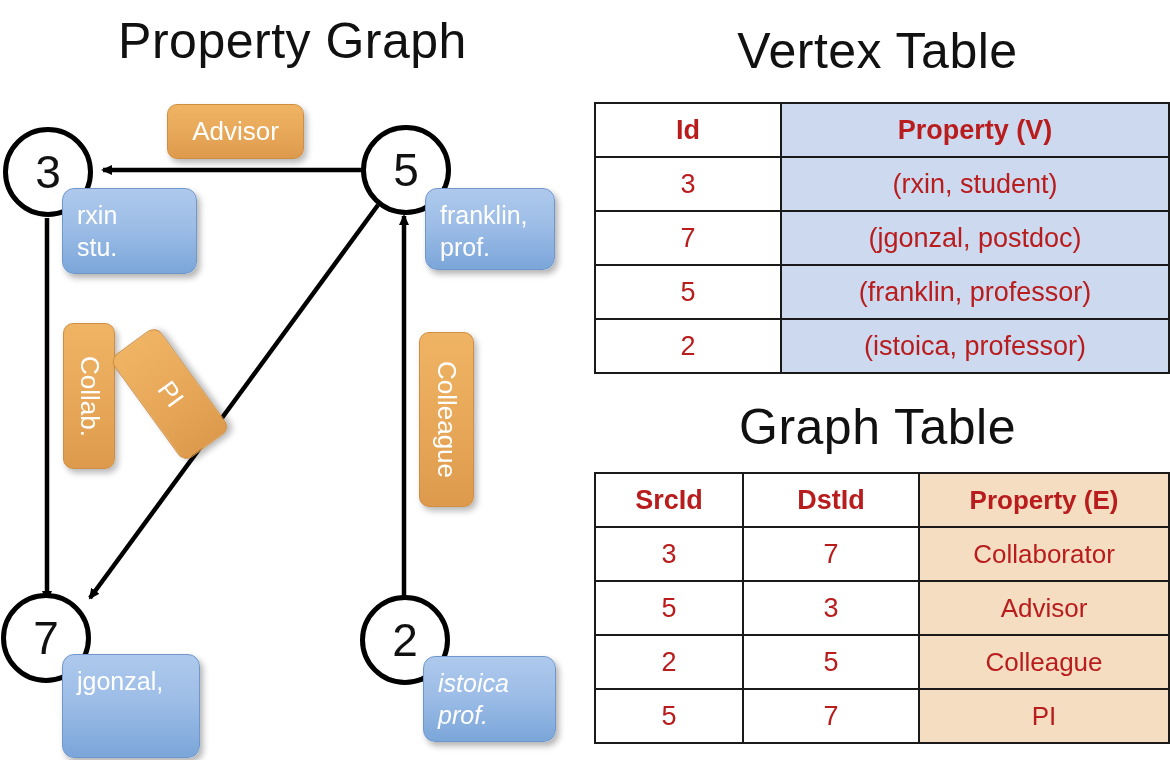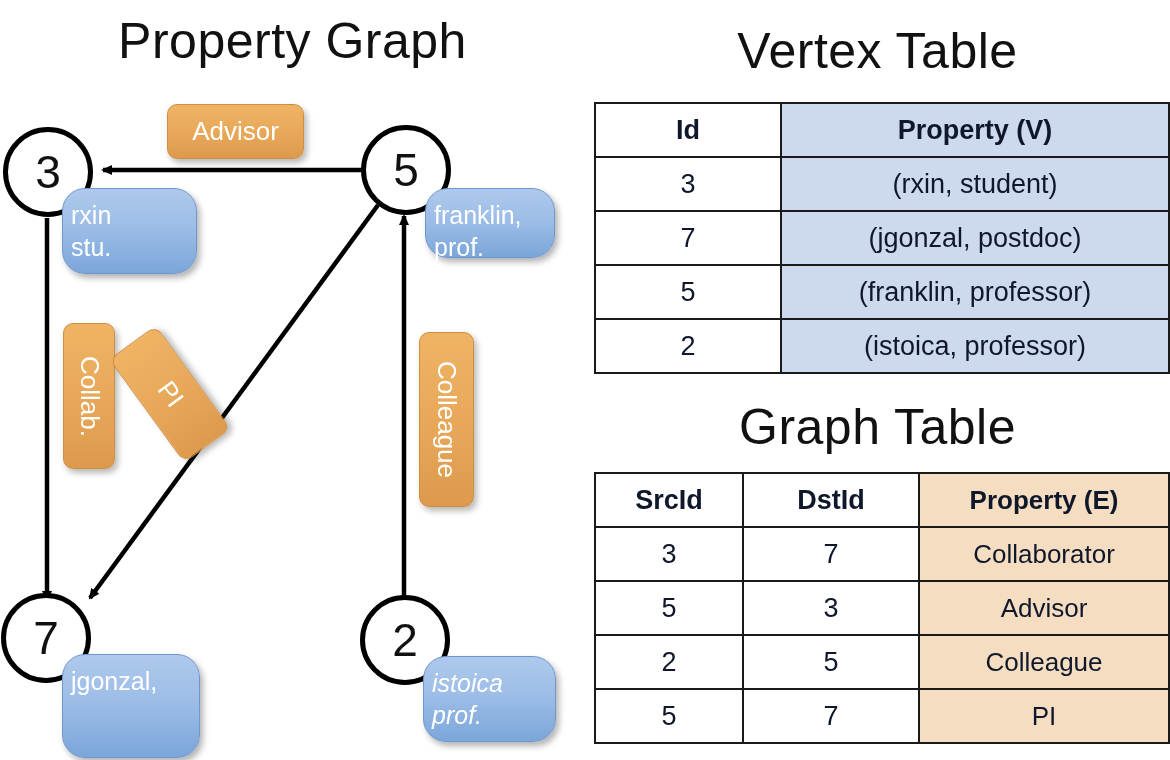--- a/index.html
+++ b/index.html
@@ -58,35 +58,35 @@
     z-index: 3;
   }
   #node-3 { left: 3px;   top: 127px; }
   #node-5 { left: 361px; top: 125px; }
   #node-7 { left: 1px;   top: 593px; }
   #node-2 { left: 360px; top: 595px; }
 
   
   .prop-box {
     position: absolute;
-    border-radius: 23px;
+    border-radius: 12px;
     background: linear-gradient(to bottom, #aec9ec 0%, #9dbde7 45%, #7ba6d9 100%);
     border: 1px solid #6f97cb;
     box-shadow: 3px 4px 6px rgba(0,0,0,0.30);
     color: #ffffff;
     font-size: 25px;
     font-weight: 300;
     font-family: "Liberation Sans", sans-serif;
     line-height: 1.28;
-    padding: 10px 0 0 8px;
+    padding: 10px 0 0 14px;
     box-sizing: border-box;
     z-index: 4;
   }
   #prop-rxin     { left: 62px;  top: 188px; width: 135px; height: 86px; }
-  #prop-franklin { left: 425px; top: 188px; width: 130px; height: 70px; }
+  #prop-franklin { left: 425px; top: 188px; width: 130px; height: 82px; }
   #prop-jgonzal  { left: 62px;  top: 654px; width: 138px; height: 104px; }
   #prop-istoica  { left: 423px; top: 656px; width: 133px; height: 86px; font-style: italic; }
 
   
   .edge-label {
     position: absolute;
     border-radius: 10px;
     background: linear-gradient(to bottom, #efb463 0%, #e8a85a 50%, #dd9a4c 100%);
     border: 1px solid #cf8e41;
     box-shadow: 3px 4px 6px rgba(0,0,0,0.28);
@@ -124,21 +124,21 @@
     position: absolute;
     border-collapse: collapse;
     table-layout: fixed;
     font-family: "Liberation Sans", sans-serif;
   }
   .data-table td, .data-table th {
     border: 2px solid #1a1a1a;
     text-align: center;
     font-weight: 300;
     font-size: 27px;
-    color: #0f172a;
+    color: #b91c1c;
     padding: 0;
     height: 52px;
     vertical-align: middle;
     background: #ffffff;
   }
   .data-table th {
     font-weight: 700;
     font-size: 27px;
   }
 

